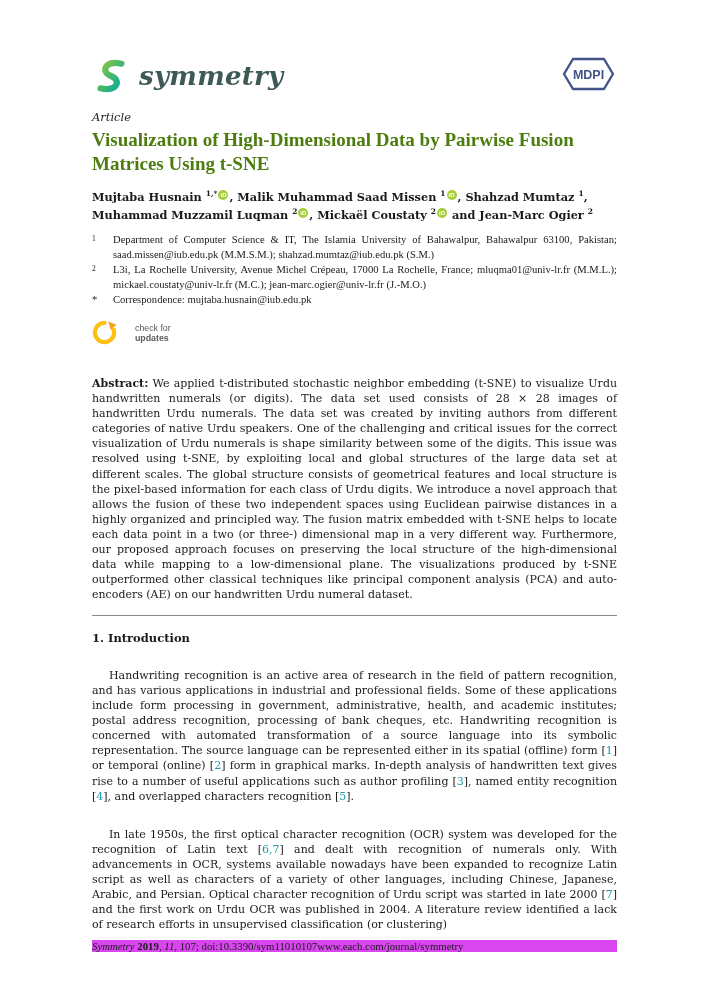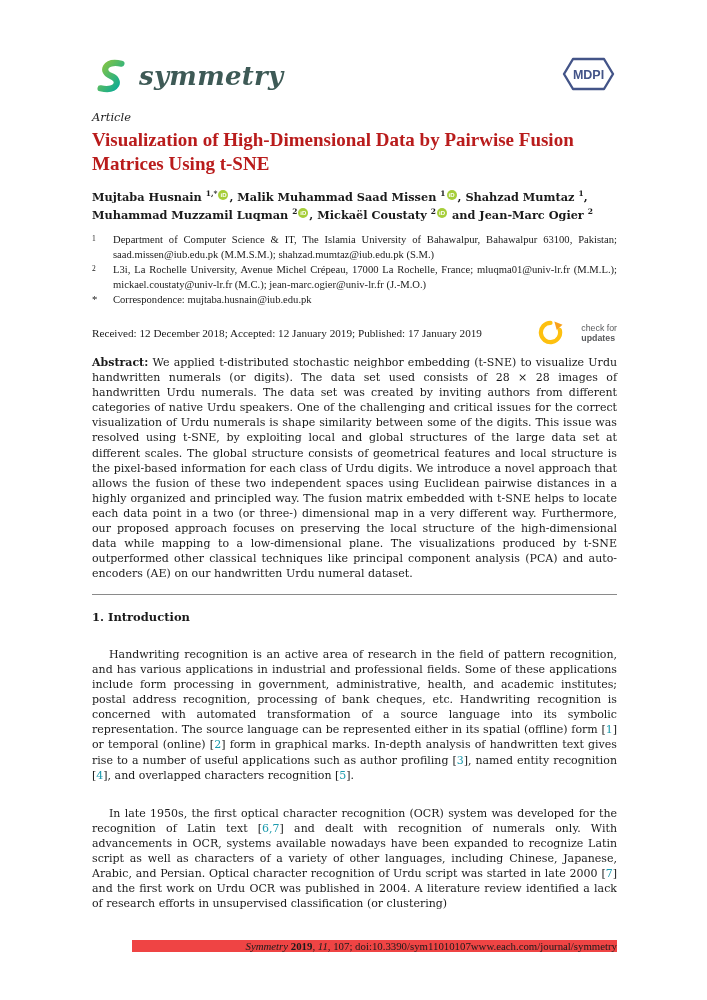--- a/index.html
+++ b/index.html
@@ -25,21 +25,21 @@
     font-style: italic; font-weight: bold;
     font-size: 26px; color: #3e5a56; letter-spacing: 0.3px;
   }
   .mdpi-logo { cursor: pointer; }
 
   
   .article-type { font-style: italic; font-size: 11.5px; margin-top: 13px; }
   .title {
     font-family: "Liberation Serif", serif;
     font-size: 19px; font-weight: bold; line-height: 1.26;
-    margin-top: 4px; color: #b91c1c;
+    margin-top: 4px; color: #4d7c0f;
   }
   .authors { font-weight: bold; font-size: 11.3px; line-height: 1.6; margin-top: 12px; }
   .authors sup, .aff-marker.sup { font-size: 7.5px; }
   .orcid {
     display: inline-block; width: 10px; height: 10px; border-radius: 50%;
     background: #a6ce39; color: #fff; text-align: center;
     font: bold 6px/10px "Liberation Sans", sans-serif;
     vertical-align: 4px; margin: 0 1px; cursor: pointer;
   }
 
@@ -52,36 +52,36 @@
   .aff-text { flex: 1; text-align: justify; }
 
   
   .dates-row { display: flex; justify-content: space-between; align-items: center; margin-top: 13px; }
   .dates-text { font-family: "Liberation Serif", serif; font-size: 11.2px; }
   .check-badge { display: flex; align-items: center; gap: 18px; cursor: pointer; }
   .badge-text { font-family: "Liberation Sans", sans-serif; font-size: 8.8px; color: #58595b; line-height: 1.15; }
   .badge-text .b2 { font-weight: bold; }
 
   
-  .abstract { margin-top: 10px; font-size: 11px; line-height: 1.37; text-align: justify; }
+  .abstract { margin-top: 31px; font-size: 11px; line-height: 1.37; text-align: justify; }
   .keywords { margin-top: 11px; font-size: 11px; line-height: 1.37; text-align: justify; }
   .lbl { font-weight: bold; }
 
   .rule { margin-top: 13px; height: 1px; background: #8a8a8a; width: 100%; }
 
   
   .section-heading { font-size: 11.5px; font-weight: bold; margin-top: 15px; }
   .body-para { margin-top: 23px; font-size: 11px; line-height: 1.37; text-align: justify; text-indent: 17px; }
   .cite { color: #1a9aad; cursor: pointer; }
 
   
   .page-footer {
     position: absolute; left: 92px; right: 90px; top: 940px;
-    display: flex; justify-content: flex-end;
-    font-family: "Liberation Serif", serif; font-size: 10.8px; background: #ef4444; margin-left: 40px;
+    display: flex; justify-content: flex-start;
+    font-family: "Liberation Serif", serif; font-size: 10.8px; background: #d946ef;
   }
   .it { font-style: italic; }
   .bd { font-weight: bold; }
   .footer-right { cursor: pointer; }
 </style>
 </head>
 <body>
 
 <div class="page">
 
@@ -119,21 +119,20 @@
       <span class="aff-marker sup">2</span>
       <span class="aff-text">L3i, La Rochelle University, Avenue Michel Crépeau, 17000 La Rochelle, France; mluqma01@univ-lr.fr (M.M.L.); mickael.coustaty@univ-lr.fr (M.C.); jean-marc.ogier@univ-lr.fr (J.-M.O.)</span>
     </div>
     <div class="aff-row">
       <span class="aff-marker star">*</span>
       <span class="aff-text">Correspondence: mujtaba.husnain@iub.edu.pk</span>
     </div>
   </div>
 
   <div class="dates-row">
-    <span class="dates-text">Received: 12 December 2018; Accepted: 12 January 2019; Published: 17 January 2019</span>
     <span class="check-badge">
       <svg width="25" height="25" viewBox="0 0 26 26">
         <path d="M13 3 A10 10 0 1 0 22.6 10.2" fill="none" stroke="#fdc010" stroke-width="4.4" stroke-linecap="round"></path>
         <polygon points="17,1.5 25.5,5 19.5,10.5" fill="#f9a11b"></polygon>
       </svg>
       <span class="badge-text">
         <span class="b1" style="display:block">check for</span>
         <span class="b2" style="display:block">updates</span>
       </span>
     </span>

